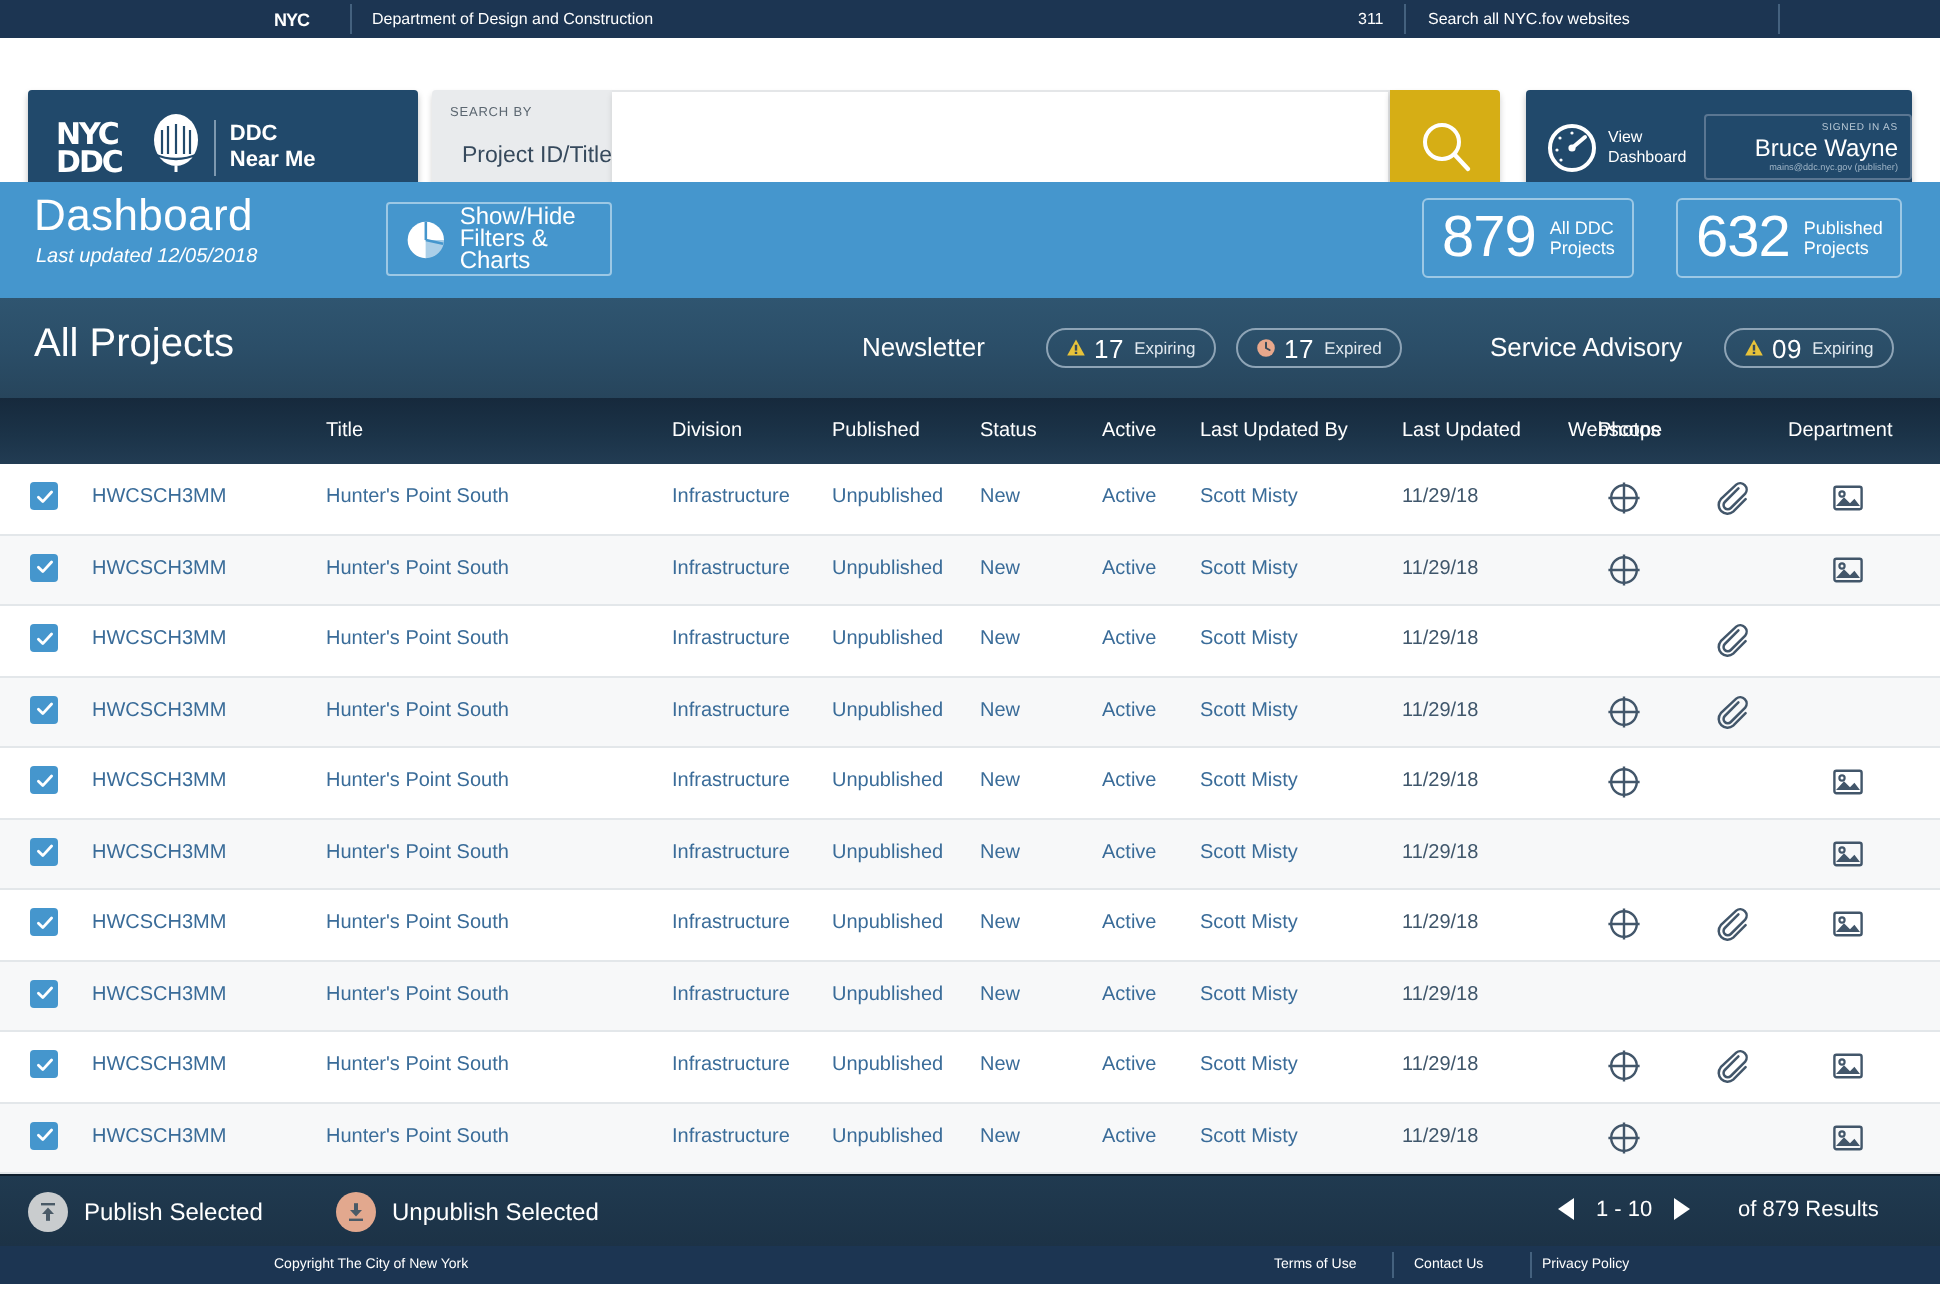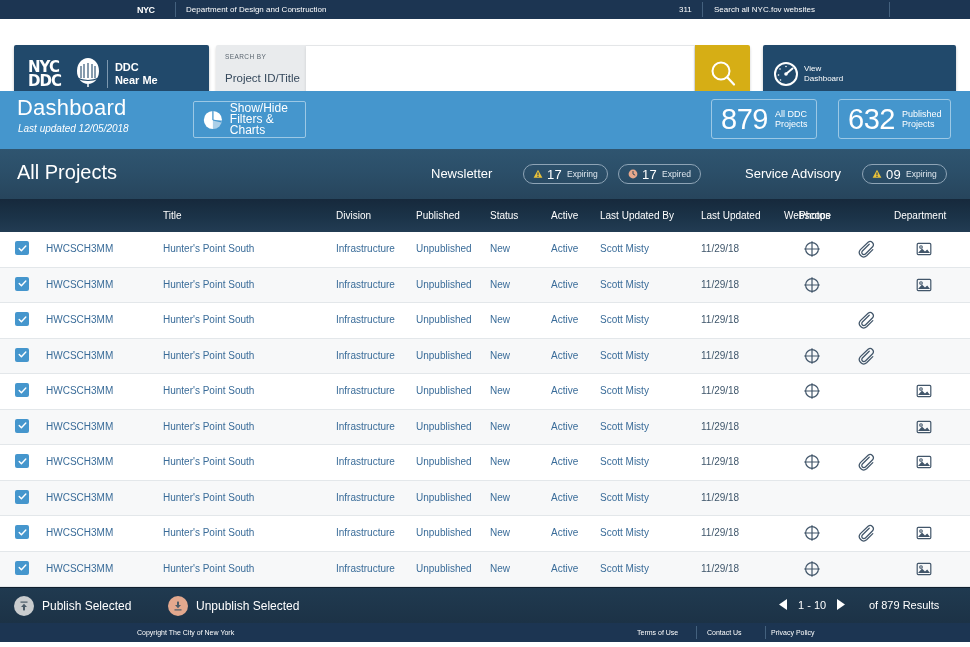--- a/index.html
+++ b/index.html
@@ -75,21 +75,21 @@
     width: 90px; height: 57px;
     background: #e9ebed;
     border-radius: 2px 0 0 2px;
     padding: 8px 0 0 9px;
     box-shadow: 0 2px 3px rgba(0,0,0,0.18);
   }
   .searchby-label {
     font-size: 6.5px; color: #5b6670; letter-spacing: 0.4px;
   }
   .searchby-value {
-    font-size: 11.5px; color: #36495c; margin-top: 12px;
+    font-size: 11.5px; color: #36495c; margin-top: 12px; text-align: right;
   }
   .search-input-area {
     position: absolute; left: 306px; top: 26px;
     width: 389px; height: 57px;
     background: #ffffff;
     border: 1px solid #e4e6e8;
     border-left: none;
     box-shadow: 0 2px 3px rgba(0,0,0,0.12);
   }
   .search-btn {
@@ -333,20 +333,25 @@
         <circle cx="7" cy="8" r="0.8" fill="#fff"></circle>
           <circle cx="13" cy="5.5" r="0.8" fill="#fff"></circle>
         <circle cx="5.5" cy="14" r="0.8" fill="#fff"></circle>
           <circle cx="7.5" cy="19" r="0.8" fill="#fff"></circle>
       </svg>
       <div class="dash-label">
         <div>View</div>
         <div>Dashboard</div>
       </div>
     </div>
+    <div class="signed-box">
+      <div class="signed-label">SIGNED IN AS</div>
+      <div class="signed-name">Bruce Wayne</div>
+      <div class="signed-email">mains@ddc.nyc.gov (publisher)</div>
+    </div>
   </div>
 </div>
 
 <div class="dashboard-bar">
   <div class="dash-title">Dashboard</div>
   <div class="dash-sub">Last updated 12/05/2018</div>
 
   <div class="showhide-btn">
     <svg width="24" height="24" viewBox="0 0 24 24" style="margin-left:8px;">
       <path d="M12 12 L12 2 A10 10 0 0 1 22 12 Z" fill="#fff"></path>

